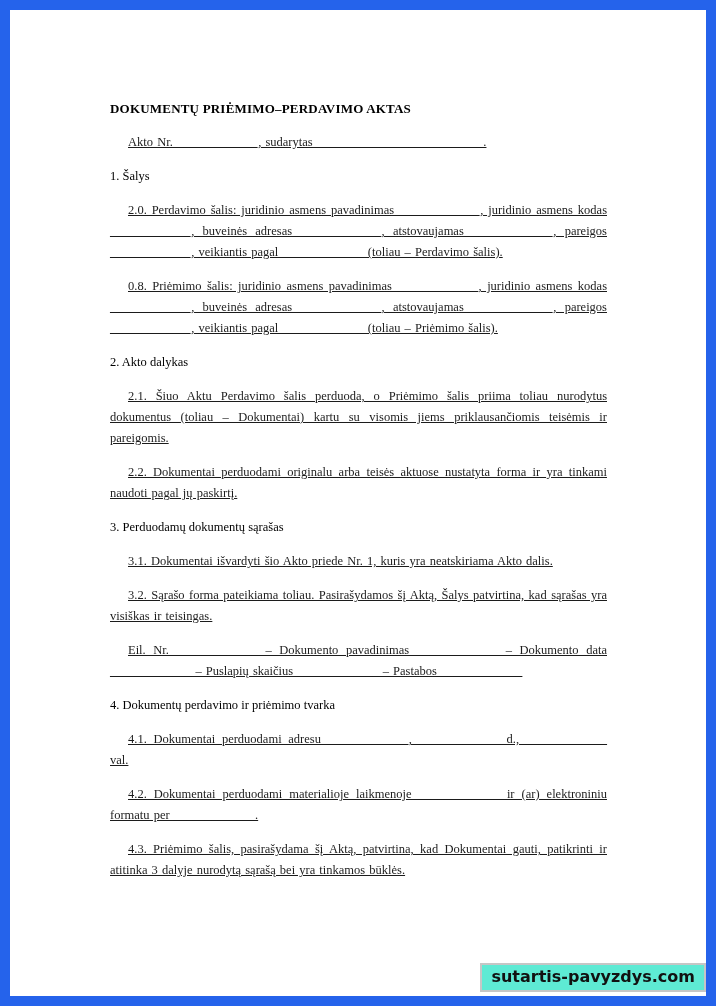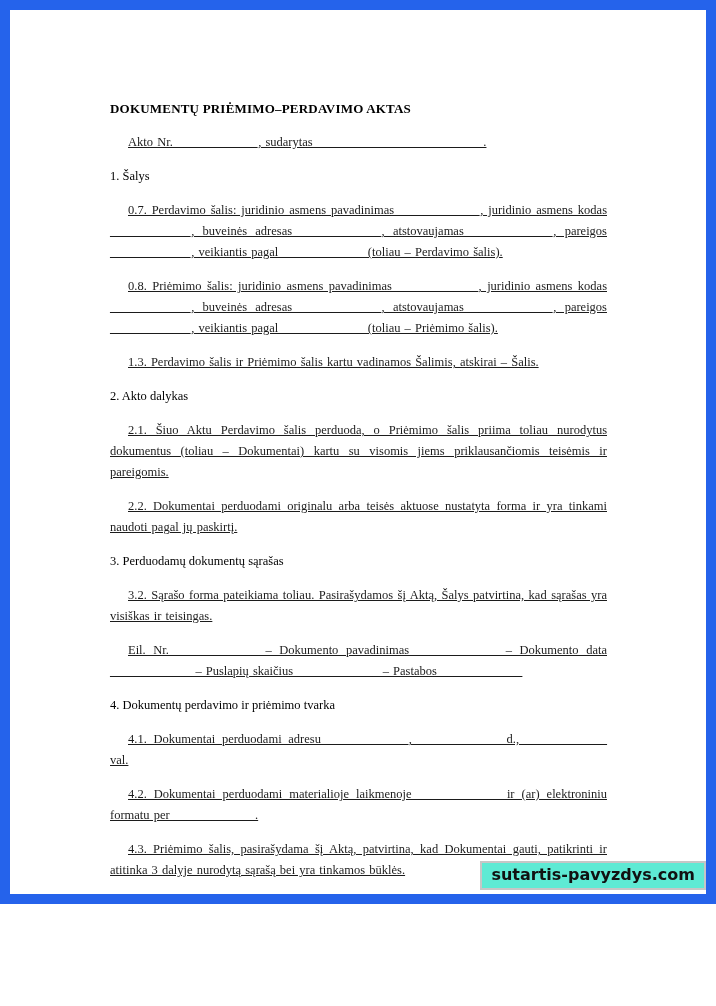--- a/index.html
+++ b/index.html
@@ -3,21 +3,21 @@
 <meta charset="utf-8">
 <style>
   html, body {
     margin: 0;
     padding: 0;
     background: #ffffff;
   }
   .frame {
     position: relative;
     width: 716px;
-    height: 904px;
+    height: 1006px;
     box-sizing: border-box;
     border: 10px solid var(--color-border, #2563eb);
     background: #ffffff;
     font-family: "Liberation Serif", serif;
     color: #1c1c1c;
     overflow: hidden;
   }
   .content {
     box-sizing: border-box;
     width: 100%;
@@ -67,29 +67,29 @@
 <body>
 
 <div class="frame">
   <div class="content">
 
     <h1 class="doc-title">DOKUMENTŲ PRIĖMIMO–PERDAVIMO AKTAS</h1>
 
     <p class="para">Akto Nr. _____________, sudarytas _____________ _____________.</p>
 
     <h2 class="section-heading">1. Šalys</h2>
-    <p class="para">0.7. Perdavimo šalis: juridinio asmens pavadinimas _____________, juridinio asmens kodas _____________, buveinės adresas _____________, atstovaujamas _____________, pareigos _____________, veikiantis pagal _____________ (toliau – Perdavimo šalis).</p>
+    <p class="para">2.0. Perdavimo šalis: juridinio asmens pavadinimas _____________, juridinio asmens kodas _____________, buveinės adresas _____________, atstovaujamas _____________, pareigos _____________, veikiantis pagal _____________ (toliau – Perdavimo šalis).</p>
     <p class="para">0.8. Priėmimo šalis: juridinio asmens pavadinimas _____________, juridinio asmens kodas _____________, buveinės adresas _____________, atstovaujamas _____________, pareigos _____________, veikiantis pagal _____________ (toliau – Priėmimo šalis).</p>
-    <p class="para">1.3. Perdavimo šalis ir Priėmimo šalis kartu vadinamos Šalimis, atskirai – Šalis.</p>
 
     <h2 class="section-heading">2. Akto dalykas</h2>
     <p class="para">2.1. Šiuo Aktu Perdavimo šalis perduoda, o Priėmimo šalis priima toliau nurodytus dokumentus (toliau – Dokumentai) kartu su visomis jiems priklausančiomis teisėmis ir pareigomis.</p>
     <p class="para">2.2. Dokumentai perduodami originalu arba teisės aktuose nustatyta forma ir yra tinkami naudoti pagal jų paskirtį.</p>
 
     <h2 class="section-heading">3. Perduodamų dokumentų sąrašas</h2>
+    <p class="para">3.1. Dokumentai išvardyti šio Akto priede Nr. 1, kuris yra neatskiriama Akto dalis.</p>
     <p class="para">3.2. Sąrašo forma pateikiama toliau. Pasirašydamos šį Aktą, Šalys patvirtina, kad sąrašas yra visiškas ir teisingas.</p>
     <p class="para">Eil. Nr. _____________ – Dokumento pavadinimas _____________ – Dokumento data _____________ – Puslapių skaičius _____________ – Pastabos _____________</p>
 
     <h2 class="section-heading">4. Dokumentų perdavimo ir priėmimo tvarka</h2>
     <p class="para">4.1. Dokumentai perduodami adresu _____________, _____________ d., _____________ val.</p>
     <p class="para">4.2. Dokumentai perduodami materialioje laikmenoje _____________ ir (ar) elektroniniu formatu per _____________.</p>
     <p class="para">4.3. Priėmimo šalis, pasirašydama šį Aktą, patvirtina, kad Dokumentai gauti, patikrinti ir atitinka 3 dalyje nurodytą sąrašą bei yra tinkamos būklės.</p>
 
   </div>
 

